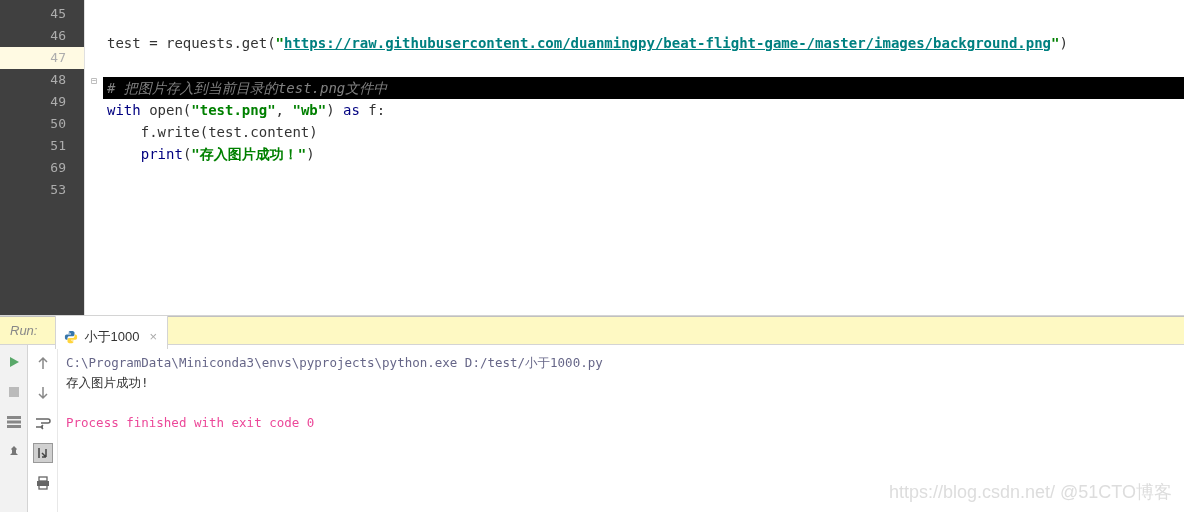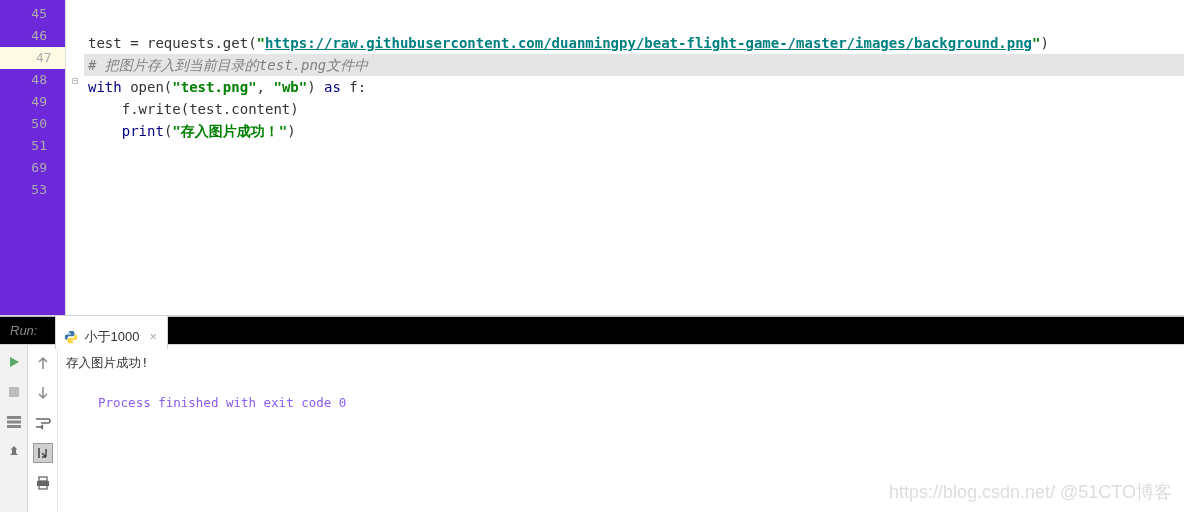--- a/index.html
+++ b/index.html
@@ -12,22 +12,22 @@
       overflow: hidden;
       position: relative;
     }
     .editor-area {
       display: flex;
       height: 316px;
       background: #fff;
       border-bottom: 1px solid #d4d4d4;
     }
     .gutter {
-      width: 66px;
-      background: #6d28d9;
+      width: 85px;
+      background: #404040;
       border-right: 1px solid #e0e0e0;
       text-align: right;
       padding-top: 3px;
       color: #adadad;
       font-size: 13px;
       user-select: none;
     }
     .gutter .line-num {
       height: 22px;
       line-height: 22px;
@@ -57,40 +57,41 @@
       overflow: hidden;
       white-space: pre;
     }
     .code-line {
       height: 22px;
       line-height: 22px;
       padding-left: 4px;
       color: #333;
     }
     .code-line.highlighted {
-      background: #e5e5e5;
+      background: #000000;
+      margin-top: 23px;
     }
     .kw { color: #000080; font-weight: normal; }
     .str { color: #008000; font-weight: bold; }
     .url { color: #008080; font-weight: bold; text-decoration: underline; }
     .comment { color: #808080; font-style: italic; }
     .builtin { color: #000080; }
     .cn { color: #008000; font-weight: bold; }
     
     .run-panel {
       height: 196px;
       display: flex;
       flex-direction: column;
       border-top: 1px solid #c0c0c0;
     }
     .run-header {
       height: 28px;
       display: flex;
       align-items: center;
-      background: #000000;
+      background: #fef9c3;
       border-bottom: 1px solid #d4d4d4;
       padding-left: 10px;
     }
     .run-label {
       color: #888;
       font-family: "Segoe UI", Arial, sans-serif;
       font-size: 13px;
       font-style: italic;
       margin-right: 18px;
     }
@@ -165,21 +166,21 @@
     }
     .console {
       flex: 1;
       padding: 8px 0 0 8px;
       font-family: "Consolas", monospace;
       font-size: 12.5px;
       line-height: 20px;
     }
     .console .path { color: #666688; }
     .console .output { color: #333; }
-    .console .exit { color: #8b5cf6; margin-left: 32px; }
+    .console .exit { color: #ec4899; }
     .console .spacer { height: 20px; }
     .watermark {
       position: absolute;
       right: 12px;
       bottom: 8px;
       color: #ddd;
       font-family: Arial, sans-serif;
       font-size: 18px;
       pointer-events: none;
     }
@@ -277,20 +278,21 @@
       </div>
       <div class="tb2-btn">
         <svg width="14" height="14" viewBox="0 0 14 14">
             <rect x="3" y="1" width="8" height="4" fill="none" stroke="#666" stroke-width="1.3"></rect>
             <rect x="1" y="5" width="12" height="5" fill="#666"></rect>
             <rect x="3" y="9" width="8" height="4" fill="none" stroke="#666" stroke-width="1.3"></rect>
           </svg>
       </div>
     </div>
     <div class="console">
+      <div class="path">C:\ProgramData\Miniconda3\envs\pyprojects\python.exe D:/test/小于1000.py</div>
       <div class="output">存入图片成功!</div>
       <div class="spacer"></div>
       <div class="exit">Process finished with exit code 0</div>
     </div>
   </div>
 </div>
 
 <div class="watermark">https://blog.csdn.net/  @51CTO博客</div>
 
 </body></html>

